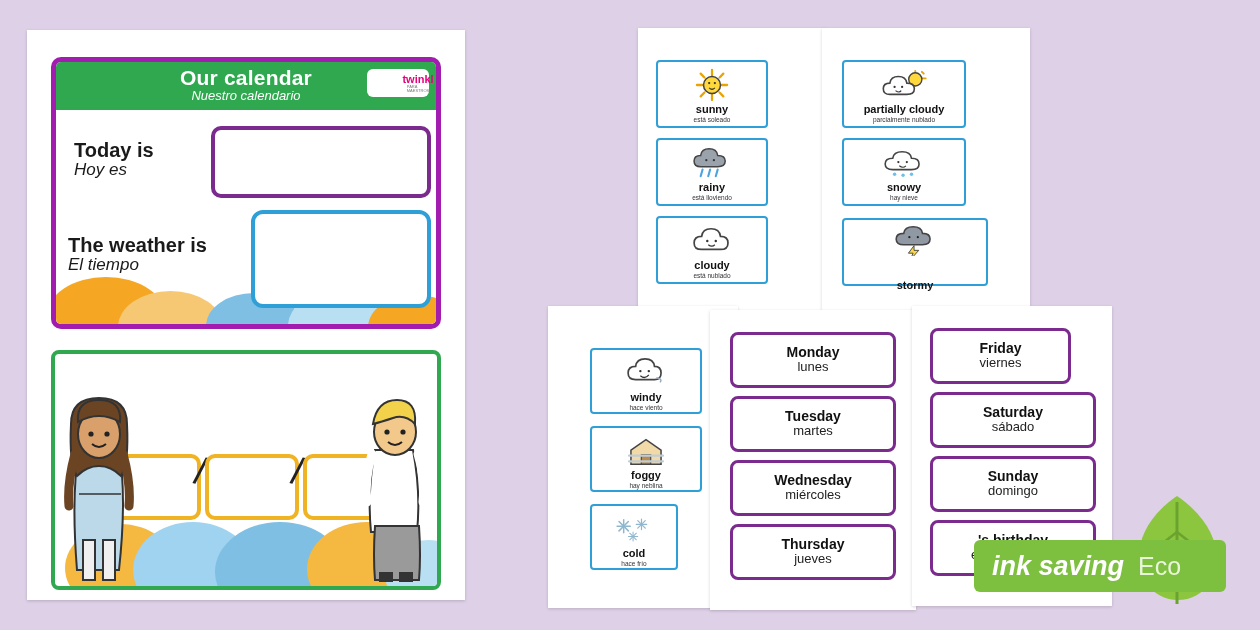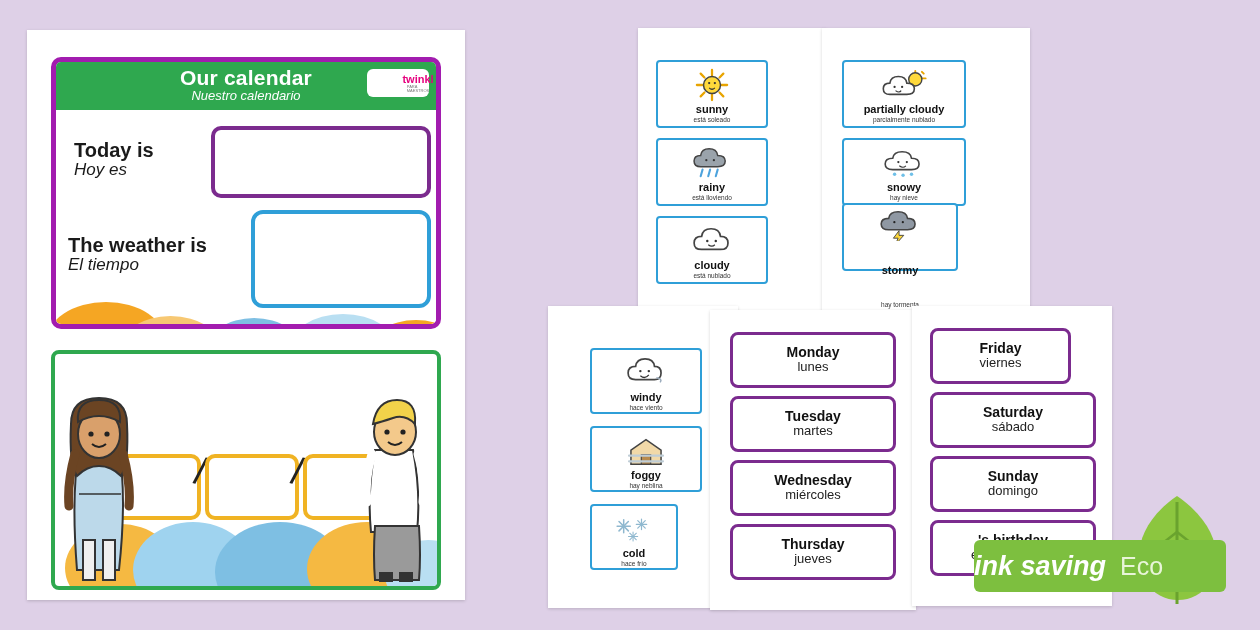--- a/index.html
+++ b/index.html
@@ -28,21 +28,21 @@
   .cal-title { font-size: 21px; font-weight: bold; line-height: 1; letter-spacing: .2px; }
   .cal-sub { font-size: 13px; font-style: italic; line-height: 1.3; }
   .twinkl-logo {
     position: absolute; right: 7px; top: 7px; width: 62px; height: 28px;
     background: #ffffff; border-radius: 6px; display: flex; flex-direction: column;
     align-items: center; justify-content: center; padding-left: 40px;
   }
   .twinkl-logo .tw-main { font-size: 11px; font-weight: bold; color: #e6007e; line-height: 1; }
   .twinkl-logo .tw-sub { font-size: 4px; color: #777; line-height: 1; }
 
-  .cal-body { position: relative; height: 244px; background: #fff; }
+  .cal-body { position: relative; height: 219px; background: #fff; }
   .blob { position: absolute; border-radius: 50%; }
   .b1 { width: 120px; height: 80px; background: #f5a623; left: -10px; bottom: -28px; }
   .b2 { width: 105px; height: 72px; background: #f7c873; left: 62px; bottom: -34px; }
   .b3 { width: 96px; height: 66px; background: #7ebfe3; left: 150px; bottom: -30px; }
   .b4 { width: 110px; height: 74px; background: #b9dff2; left: 232px; bottom: -34px; }
   .b5 { width: 96px; height: 64px; background: #f5a623; left: 312px; bottom: -30px; }
 
   .label-today { position: absolute; left: 18px; top: 30px; }
   .lbl-en { font-size: 20px; font-weight: bold; color: #1a1a1a; line-height: 1.05; }
   .lbl-es { font-size: 17px; font-style: italic; color: #1a1a1a; line-height: 1.1; }
@@ -113,21 +113,21 @@
   .dcard .d-en { font-size: 14px; font-weight: bold; color: #111; line-height: 1.1; }
   .dcard .d-es { font-size: 13px; color: #222; line-height: 1.15; }
 
   
   .eco-leaf {
     position: absolute; right: 28px; bottom: 20px; width: 110px; height: 118px;
   }
   .eco-pill {
     position: absolute; right: 34px; bottom: 38px; height: 52px; width: 252px;
     background: #7dbf3f; border-radius: 6px; display: flex; align-items: center;
-    justify-content: flex-start; gap: 14px;
+    justify-content: flex-start; padding-left: 18px; gap: 14px;
   }
   .eco-pill .eco-t1 { color: #fff; font-size: 27px; font-style: italic; font-weight: bold; }
   .eco-pill .eco-t2 { color: #e8f5d8; font-size: 25px; }
 </style>
 </head>
 <body>
 
 <div class="stage">
 
   <div class="sheet-main">
@@ -298,21 +298,21 @@
             <circle cx="13" cy="29" r="1.8"></circle>
               <circle cx="22" cy="30" r="1.8"></circle>
               <circle cx="31" cy="29" r="1.8"></circle>
           </g>
         </svg>
       </span>
       <span class="w-en">snowy</span>
       <span class="w-es">hay nieve</span>
     </div>
 
-    <div class="wcard" style="left:20px; top:175px; width:116px; height:68px;gap:24px;">
+    <div class="wcard" style="left:20px; top:190px; width:146px; height:68px;gap:24px;">
       <span class="wicon">
         <svg width="44" height="32" viewBox="0 0 46 34">
           <path d="M11 22 q-8 0 -8 -6 q0 -6 8 -6 q1 -7 10 -7 q9 0 10 7 q8 0 8 6 q0 6 -8 6z" fill="#8f98a3" stroke="#444" stroke-width="1.7"></path>
           <circle cx="17" cy="14" r="1.2" fill="#222"></circle>
             <circle cx="26" cy="14" r="1.2" fill="#222"></circle>
           <path d="M22 23 l-6 8 h5 l-3 7 l9 -10 h-5z" fill="#ffd93b" stroke="#444" stroke-width="1"></path>
         </svg>
       </span>
       <span class="w-en">stormy</span>
       <span class="w-es">hay tormenta</span>

